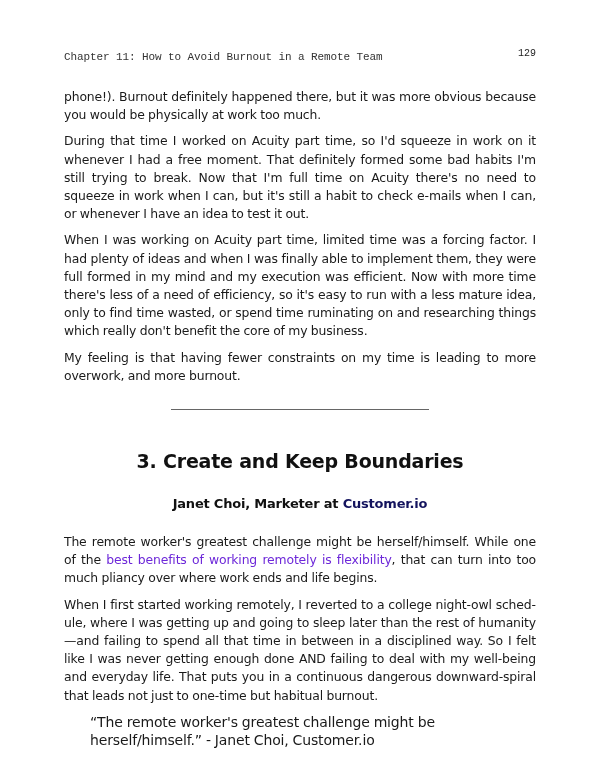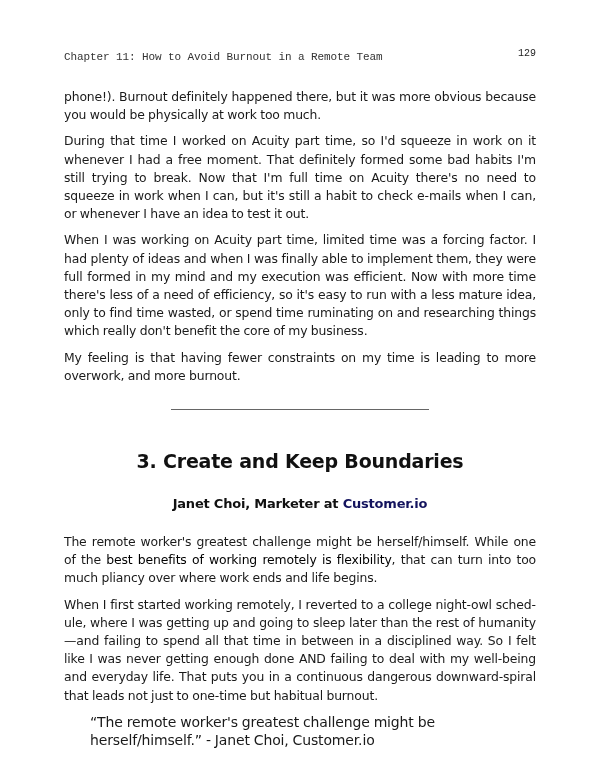--- a/index.html
+++ b/index.html
@@ -74,21 +74,21 @@
     }
     h3.byline {
       margin: 24px 0 22px 0;
       text-align: center;
       font-size: 13px;
       font-weight: bold;
       letter-spacing: -0.2px;
       color: #111;
     }
     .link {
-      color: #000000;
+      color: #6d28d9;
     }
     .byline .link {
       color: #14145e;
     }
     blockquote.pull-quote {
       margin: 8px 0 0 26px;
       font-size: 14px;
       line-height: 18.2px;
       letter-spacing: -0.15px;
       word-spacing: -0.3px;

